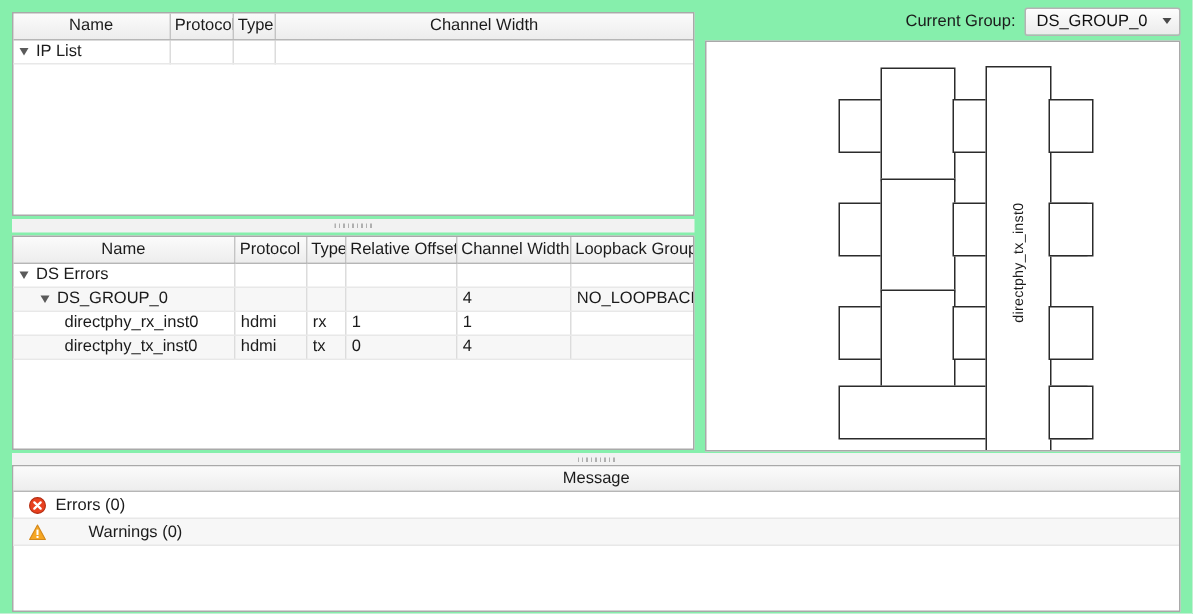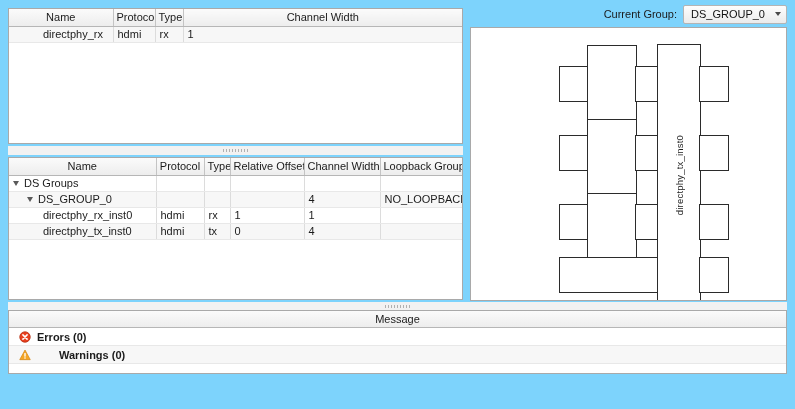--- a/index.html
+++ b/index.html
@@ -8,21 +8,21 @@
     width: 795px; height: 409px;
     background: #f2f2f2;
     font-family: "Liberation Sans", sans-serif;
     font-size: 11px;
     color: #1b1b1b;
     overflow: hidden;
   }
   #app {
     position: relative;
     width: 795px; height: 409px;
-    background: #7dd3fc;
+    background: #86efac;
   }
 
   
   .panel {
     position: absolute;
     background: #ffffff;
     border: 1px solid #a9a9a9;
   }
   table.grid {
     width: 100%;
@@ -69,21 +69,21 @@
     flex: none;
   }
 
   
   #ip-panel   { left: 8px;  top: 8px;   width: 455px; height: 136px; }
   
   #ds-panel   { left: 8px;  top: 157px; width: 455px; height: 143px; }
   
   #diag-panel { left: 470px; top: 27px; width: 317px; height: 274px; }
   
-  #msg-panel  { left: 8px;  top: 310px; width: 779px; height: 64px; text-align: right; }
+  #msg-panel  { left: 8px;  top: 310px; width: 779px; height: 98px; text-align: right; }
 
   
   .splitter {
     position: absolute;
     left: 8px; top: 146px; width: 455px; height: 9px;
     background: #f2f2f2;
   }
   .splitter .dots {
     position: absolute; left: 50%; top: 3px;
     transform: translateX(-50%);
@@ -158,21 +158,20 @@
     display: flex; align-items: center; justify-content: center;
     font-size: 11px;
   }
   .msg-row {
     height: 18px;
     display: flex; align-items: center;
     gap: 6px;
     padding-left: 10px;
     border-bottom: 1px solid #e8e8e8;
     font-size: 11px;
-    font-weight: bold;
   }
   .msg-row.alt { background: #f7f7f7; gap: 28px; }
   .ico { width: 12px; height: 12px; flex: none; display:block; }
 </style>
 </head>
 <body>
 
 <div id="app">
 
   <div class="panel" id="ip-panel">
@@ -185,29 +184,30 @@
       </colgroup>
       <thead>
         <tr>
           <th>Name</th>
           <th>Protocol</th>
           <th>Type</th>
           <th>Channel Width</th>
         </tr>
       </thead>
       <tbody>
-        <tr class="alt">
-          <td>
-            <span class="tree tw2">
-                <span>directphy_rx</span>
-              </span>
-          </td>
-          <td>hdmi</td>
-          <td>rx</td>
-          <td>1</td>
+        <tr>
+          <td>
+            <span class="tree tw0">
+              <span class="tri"></span>
+              <span>IP List</span>
+            </span>
+          </td>
+          <td></td>
+          <td></td>
+          <td></td>
         </tr>
       </tbody>
     </table>
   </div>
 
   <div class="splitter">
     <div class="dots"></div>
   </div>
 
   <div class="panel" id="ds-panel">
@@ -228,21 +228,21 @@
           <th>Relative Offset</th>
           <th>Channel Width</th>
           <th>Loopback Group</th>
         </tr>
       </thead>
       <tbody>
         <tr>
           <td>
             <span class="tree tw0">
               <span class="tri"></span>
-              <span>DS Groups</span>
+              <span>DS Errors</span>
             </span>
           </td>
           <td></td>
           <td></td>
           <td></td>
           <td></td>
           <td></td>
         </tr>
         <tr class="alt">
           <td>

